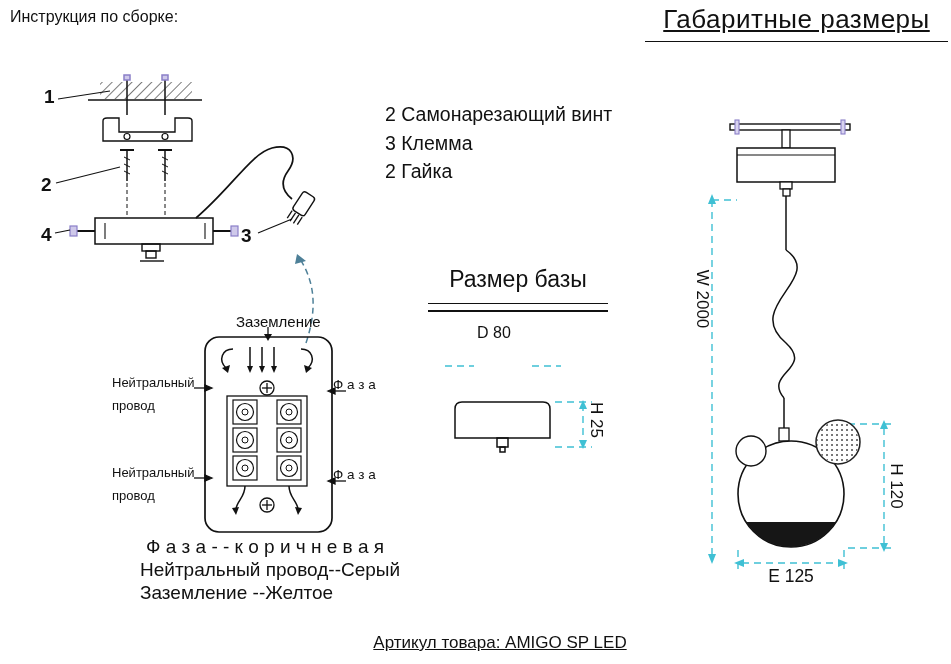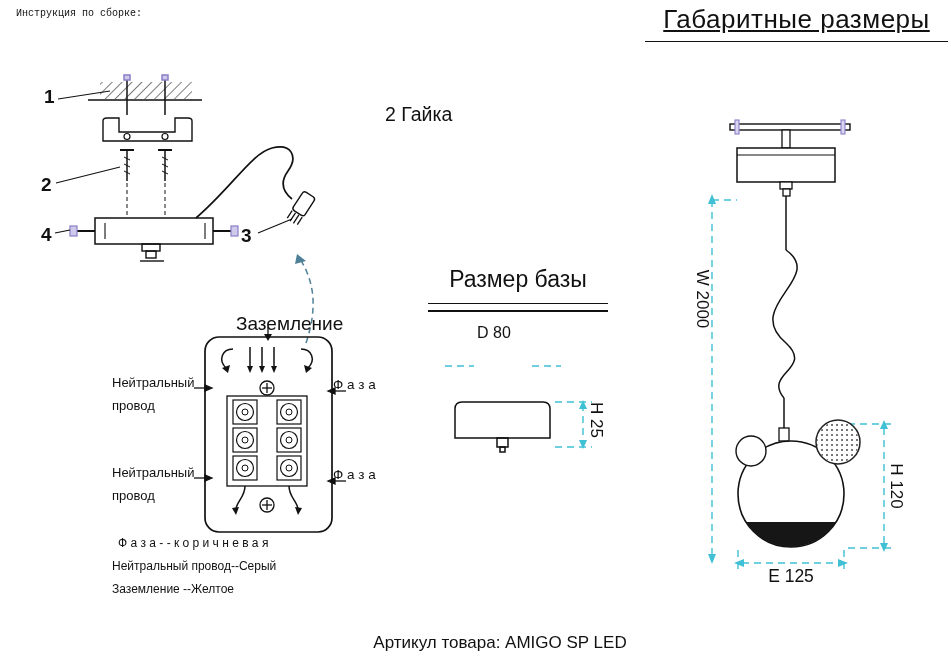--- a/index.html
+++ b/index.html
@@ -4,35 +4,35 @@
 <style>
   html,body{margin:0;padding:0;background:#fff;}
   .page{
     position:relative;width:951px;height:664px;background:#ffffff;
     font-family:"Liberation Sans",sans-serif;color:#111;overflow:hidden;
   }
   .t{position:absolute;white-space:nowrap;}
   .rot{transform:rotate(90deg);text-align:center;}
   .callout{font-weight:bold;font-size:19px;}
   .small-label{font-size:13px;line-height:23px;white-space:normal;}
-  .note{font-size:12px;}
+  .note{font-size:19px;margin-left:28px;}
   svg{position:absolute;overflow:visible;}
   .title-right{
     font-size:26px;letter-spacing:0.5px;
     border-bottom:1.5px solid #111;padding:2px 4px 6px 4px;text-align:center;text-decoration:underline;
   }
   .base-title{font-size:23px;text-align:center;width:180px;border-bottom:2px solid #111;padding-bottom:17px;}
   .base-title-rule{position:absolute;width:180px;height:0;border-top:1px solid #111;}
 </style>
 </head>
 <body>
 
 <div class="page">
 
-  <div class="t" style="left:16px;top:8px;font-size:10px;font-family:Liberation Mono, monospace;">Инструкция по сборке:</div>
+  <div class="t" style="left:10px;top:8px;font-size:16px;">Инструкция по сборке:</div>
   <div class="t title-right" style="left:645px;top:2px;width:295px;">Габаритные размеры</div>
 
   <svg style="left:0;top:55px;" width="360" height="560" viewBox="0 0 360 560">
     <defs>
       <pattern id="hatch" patternUnits="userSpaceOnUse" width="7" height="7" patternTransform="rotate(45)">
         <line x1="0" y1="0" x2="0" y2="7" stroke="#222" stroke-width="1.2"></line>
       </pattern>
     </defs>
 
     <g>
@@ -177,31 +177,33 @@
       <line x1="334" y1="426" x2="346" y2="426"></line>
         <polygon points="328,426 335,423 335,429"></polygon>
     </g>
   </svg>
 
   <div class="t callout" style="left:44px;top:86px;">1</div>
   <div class="t callout" style="left:41px;top:174px;">2</div>
   <div class="t callout" style="left:41px;top:224px;">4</div>
   <div class="t callout" style="left:241px;top:225px;">3</div>
 
-  <div class="t" style="left:236px;top:313px;font-size:19px;">Заземление</div>
+  <div class="t" style="left:236px;top:313px;font-size:15px;">Заземление</div>
   <div class="t small-label" style="left:112px;top:371px;width:92px;">Нейтральный провод</div>
   <div class="t" style="left:333px;top:377px;font-size:13.5px;">Ф а з а</div>
   <div class="t small-label" style="left:112px;top:461px;width:92px;">Нейтральный провод</div>
   <div class="t" style="left:333px;top:467px;font-size:13.5px;">Ф а з а</div>
 
   <div class="t note" style="left:118px;top:536px;">Ф а з а - - к о р и ч н е в а я</div>
   <div class="t note" style="left:112px;top:559px;">Нейтральный провод--Серый</div>
   <div class="t note" style="left:112px;top:582px;">Заземление --Желтое</div>
 
   <div class="t" style="left:385px;top:100px;font-size:19.5px;line-height:28.5px;white-space:nowrap;">
+    <div>2 Самонарезающий винт</div>
+    <div>3 Клемма</div>
     <div>2 Гайка</div>
   </div>
 
   <div class="t base-title" style="left:428px;top:266px;">Размер базы</div>
   <div class="base-title-rule" style="left:428px;top:303px;"></div>
 
   <div class="t" style="left:477px;top:324px;font-size:16px;">D 80</div>
 
   <svg style="left:440px;top:355px;" width="200" height="110" viewBox="0 0 200 110">
 
@@ -292,15 +294,15 @@
     <g>
       <circle cx="158" cy="334" r="22" fill="#fff" stroke="#222" stroke-width="1.5"></circle>
       <circle cx="158" cy="334" r="21" fill="url(#dots)" stroke="none"></circle>
     </g>
   </svg>
 
   <div class="t rot" style="left:667px;top:289px;width:70px;font-size:17px;">W 2000</div>
   <div class="t rot" style="left:866px;top:476px;width:60px;font-size:17px;">H 120</div>
   <div class="t" style="left:751px;top:566px;width:80px;text-align:center;font-size:17.5px;">E 125</div>
 
-  <div class="t" style="left:300px;top:633px;width:400px;text-align:center;font-size:17px;">Артикул товара: AMIGO SP LED</div>
+  <div class="t" style="left:300px;top:633px;width:400px;text-align:center;font-size:17px;text-decoration:underline;">Артикул товара: AMIGO SP LED</div>
 
 </div>
 
 </body></html>

